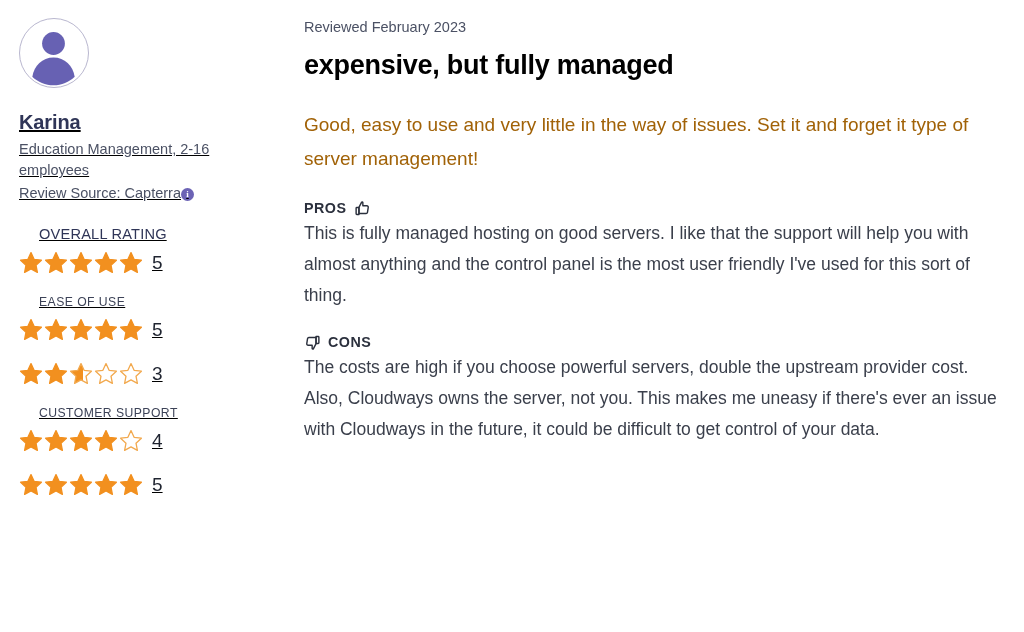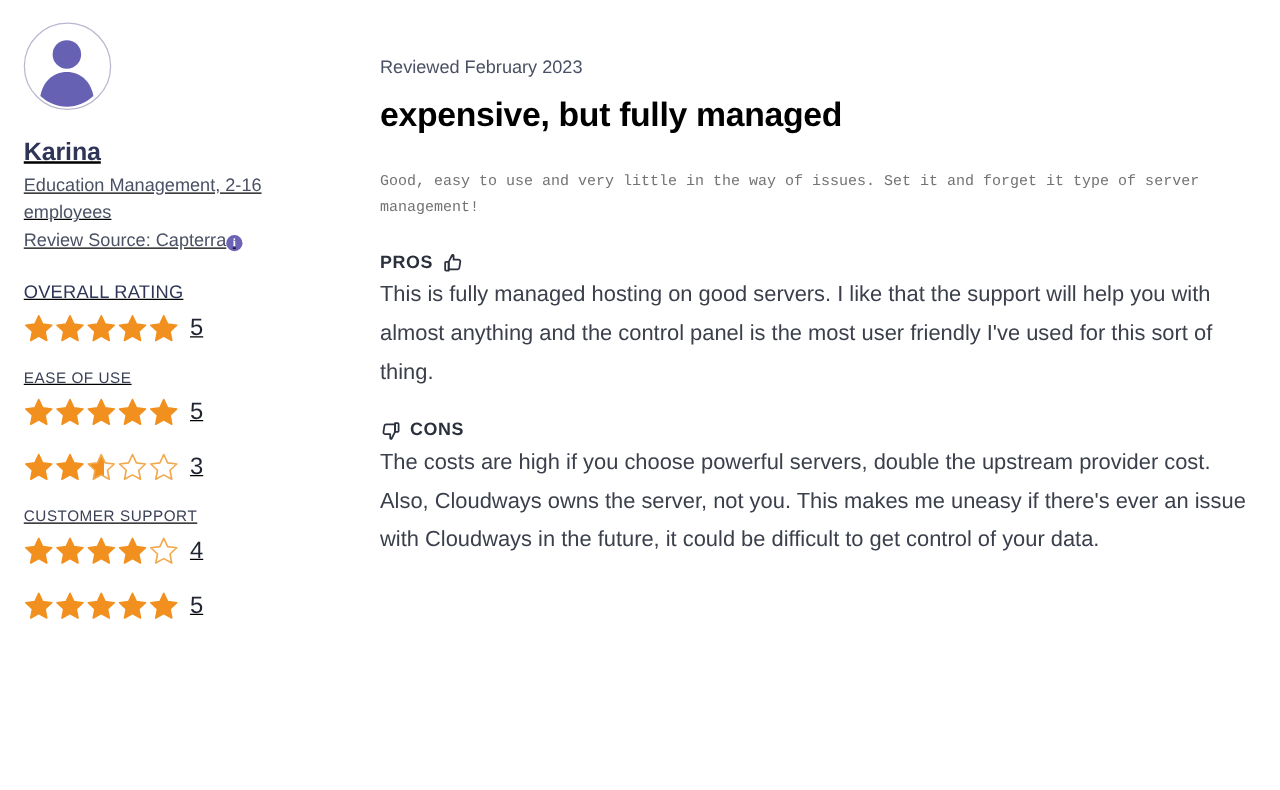--- a/index.html
+++ b/index.html
@@ -86,20 +86,21 @@
   .rating-block { margin-bottom: 21px; }
   .rating-block:last-child { margin-bottom: 0; }
 
   .rating-label {
     font-size: 12.2px;
     letter-spacing: 0.45px;
     color: #3c4257;
     text-transform: uppercase;
     margin-bottom: 9px;
     white-space: nowrap;
+    margin-left: 20px;
   }
   .rating-block.primary .rating-label {
     font-size: 14.6px;
     color: #2f3557;
     letter-spacing: 0.2px;
     margin-bottom: 9px;
   }
 
   .stars-row {
     display: flex;
@@ -119,46 +120,44 @@
     line-height: 1;
     position: relative;
     top: 0px;
   }
 
   
   .content-col {
     flex: 1 1 auto;
     padding: 18px 24px 0 22px;
     max-width: 742px;
-    margin-top: 27px;
   }
 
   .reviewed-date {
     font-size: 14.5px;
     color: #4b5164;
     margin-bottom: 12px;
     line-height: 1.3;
   }
 
   .review-title {
     font-size: 27px;
     font-weight: bold;
     color: #000000;
     line-height: 1.22;
     letter-spacing: -0.25px;
     margin: 0 0 26px 0;
   }
 
   .review-body {
-    font-size: 12px;
-    color: #737373;
+    font-size: 19px;
+    color: #a16207;
     line-height: 1.79;
     margin: 0 0 24px 0;
     max-width: 705px;
-    font-family: Liberation Mono, monospace;
   }
 
   .section-head {
     display: flex;
     align-items: center;
     gap: 7px;
     margin-bottom: 1px;
     font-size: 14.3px;
     font-weight: bold;
     letter-spacing: 0.5px;

